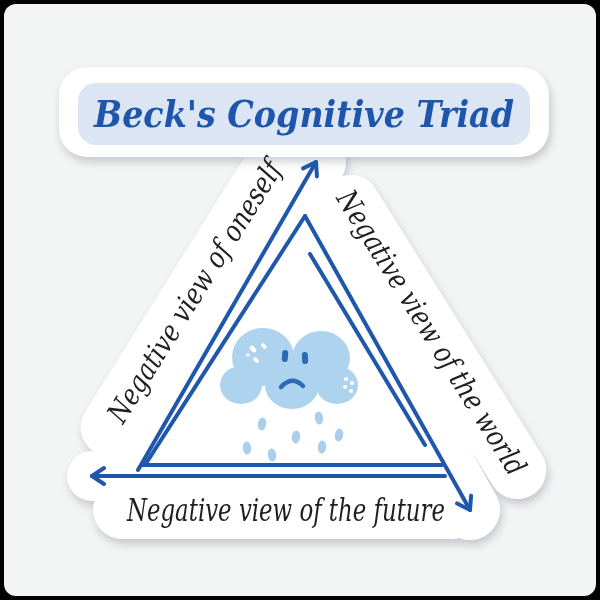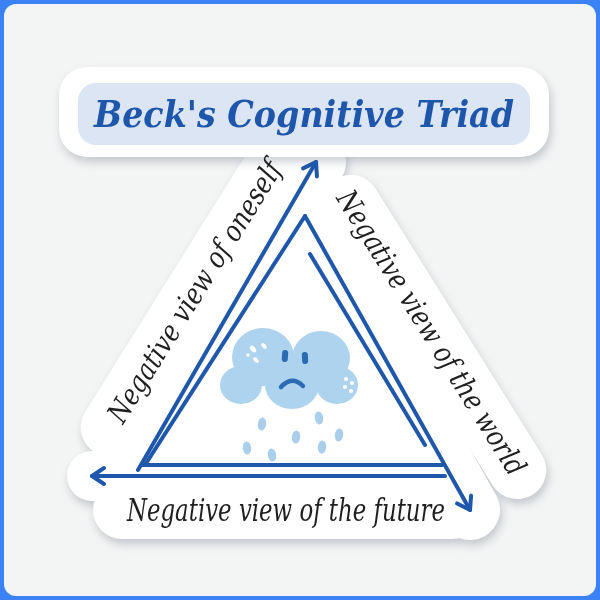--- a/index.html
+++ b/index.html
@@ -1,16 +1,16 @@
 <!DOCTYPE html>
 <html><head>
 <meta charset="utf-8">
 <style>
   html,body{margin:0;padding:0;width:600px;height:600px;background:#ffffff;overflow:hidden;}
-  .frame{position:absolute;inset:0;background:#3b82f6;}
+  .frame{position:absolute;inset:0;background:#000000;}
   .canvas{position:absolute;inset:4px;background:#f3f4f4;border-radius:12px;}
   svg{position:absolute;left:0;top:0;}
   .sticker-shadow{filter:drop-shadow(2px 5px 4px rgba(90,100,115,0.30));}
   .white-base{stroke:#ffffff;fill:none;stroke-linecap:round;stroke-linejoin:round;}
   .line{stroke:#1f57ab;stroke-width:4;fill:none;stroke-linecap:round;}
   .label{font-family:"DejaVu Serif","Liberation Serif",serif;font-style:italic;fill:#1f1f1f;}
   .title-text{font-family:"DejaVu Serif","Liberation Serif",serif;font-style:italic;font-weight:bold;fill:#1e56ab;}
   .cloud-body{fill:#aed3ee;}
   .cloud-face{fill:#2a6cb3;}
   .rain{fill:#a9cfec;}

